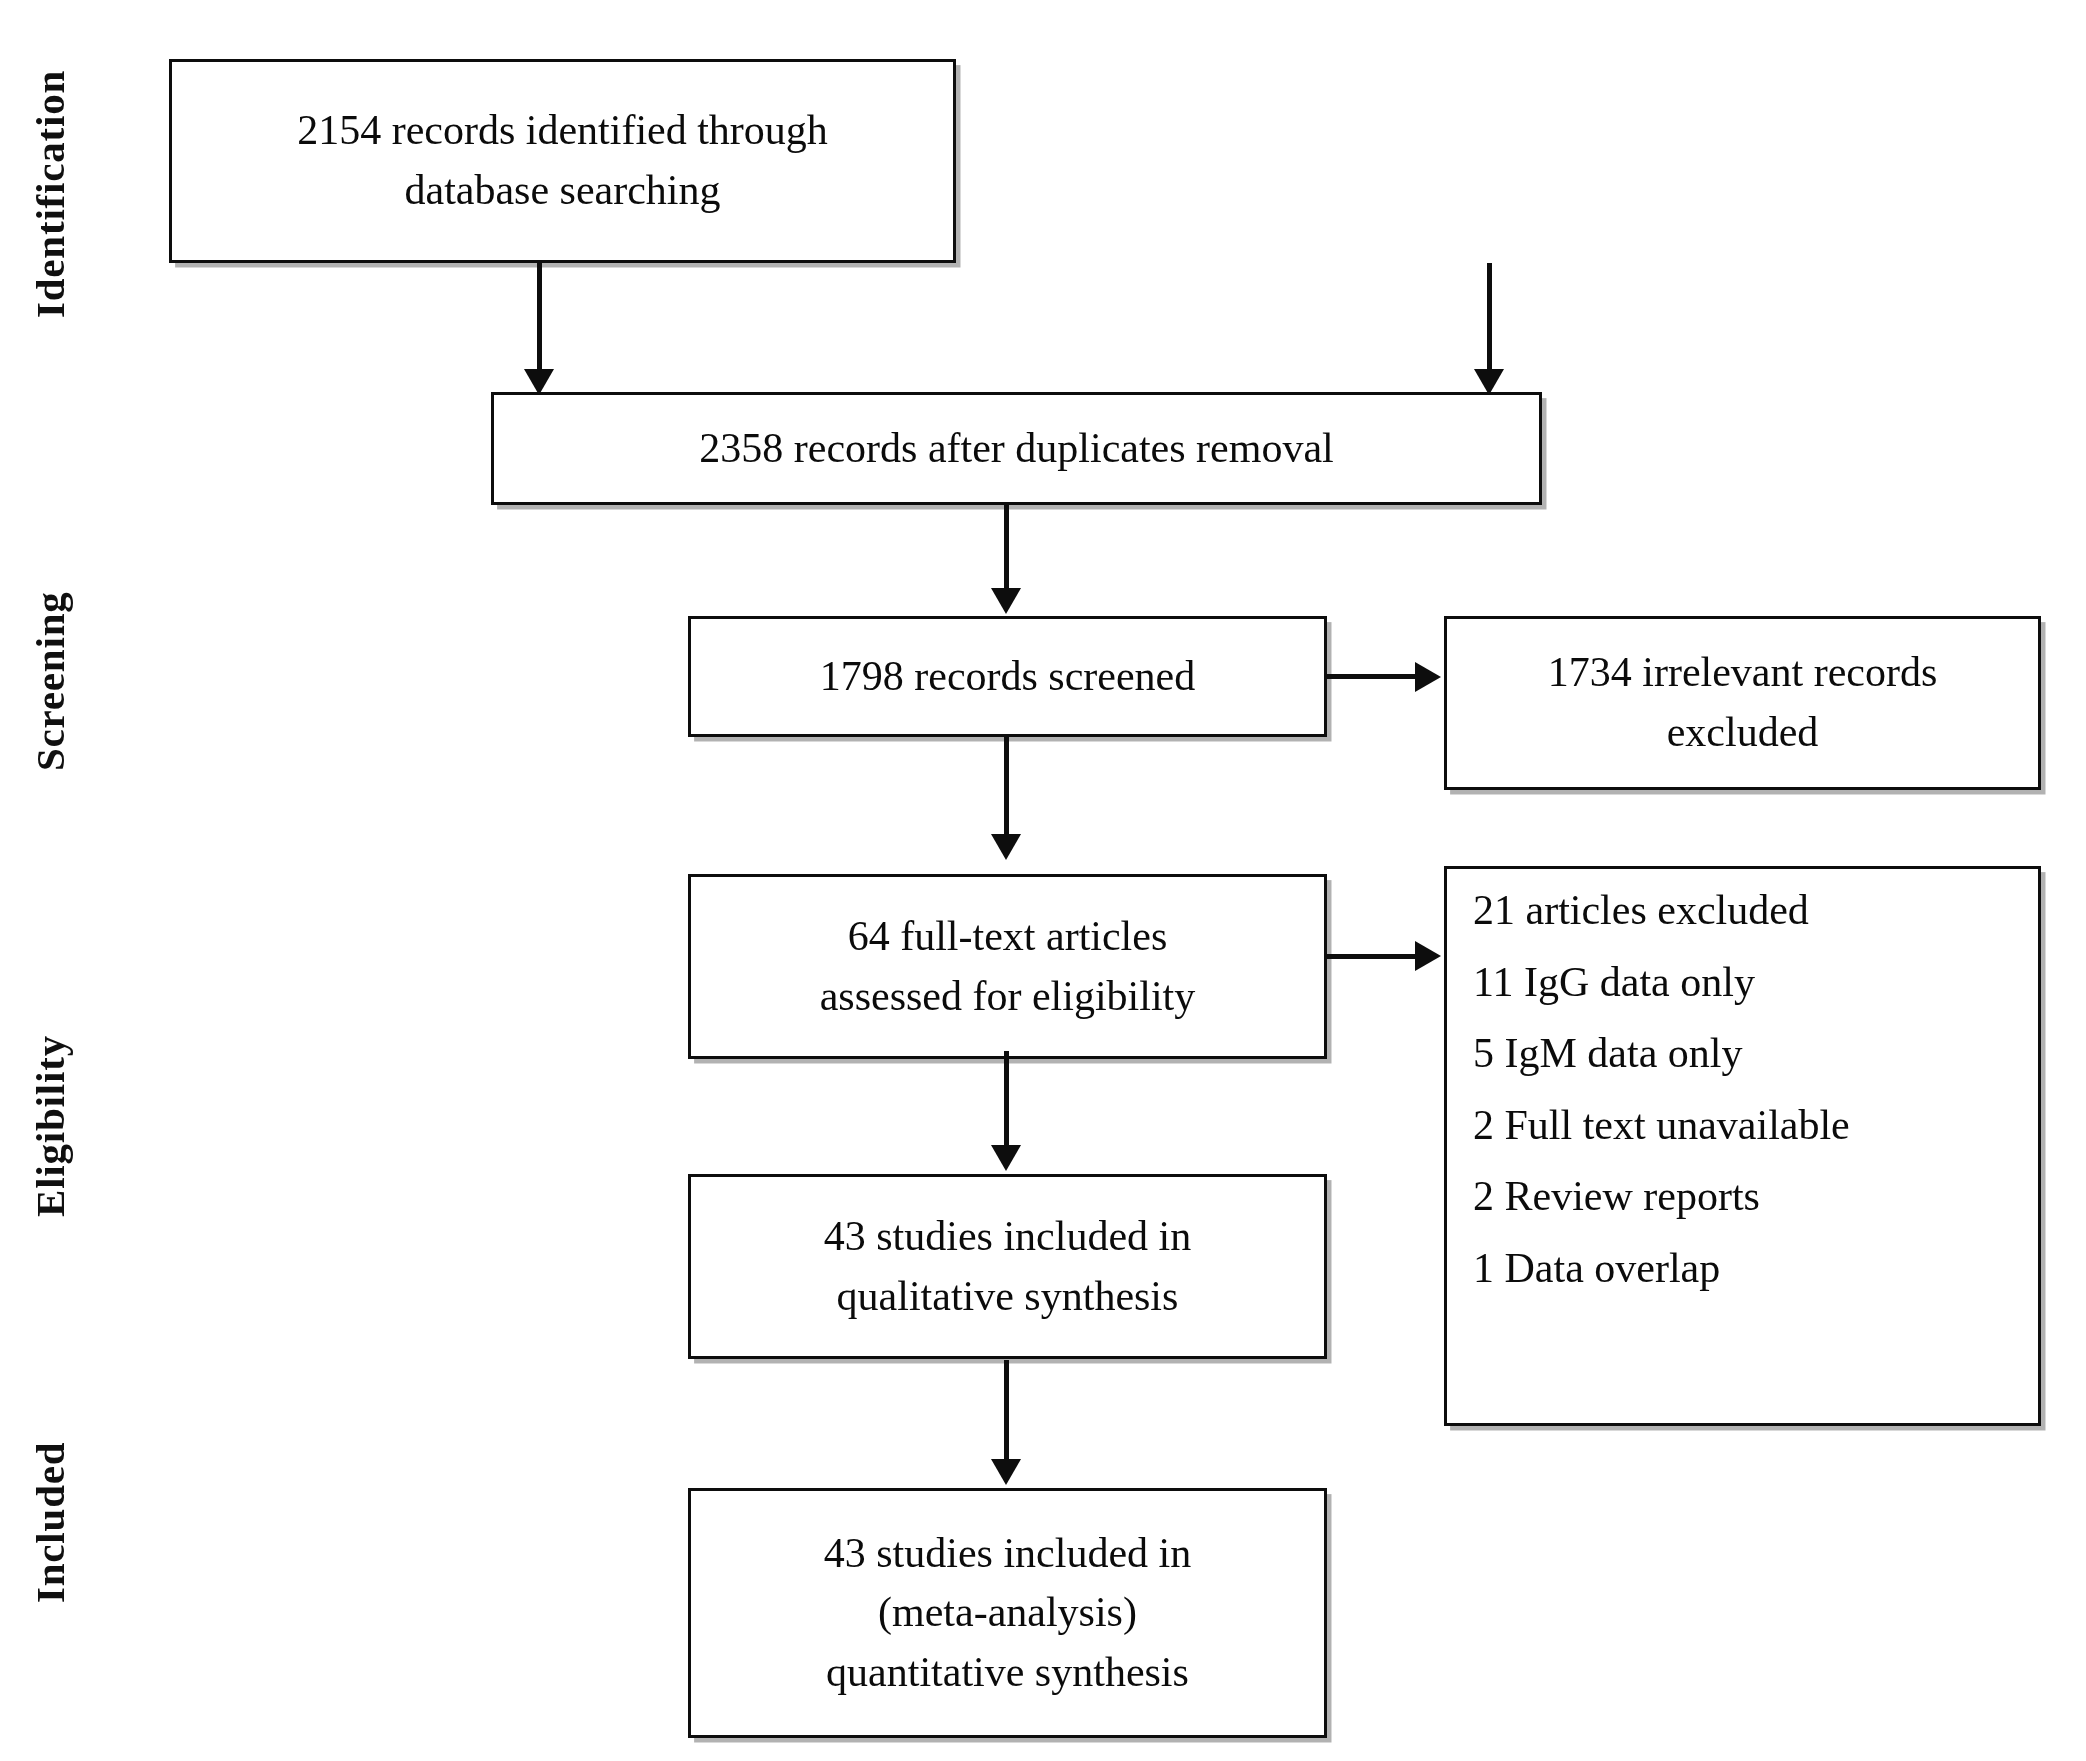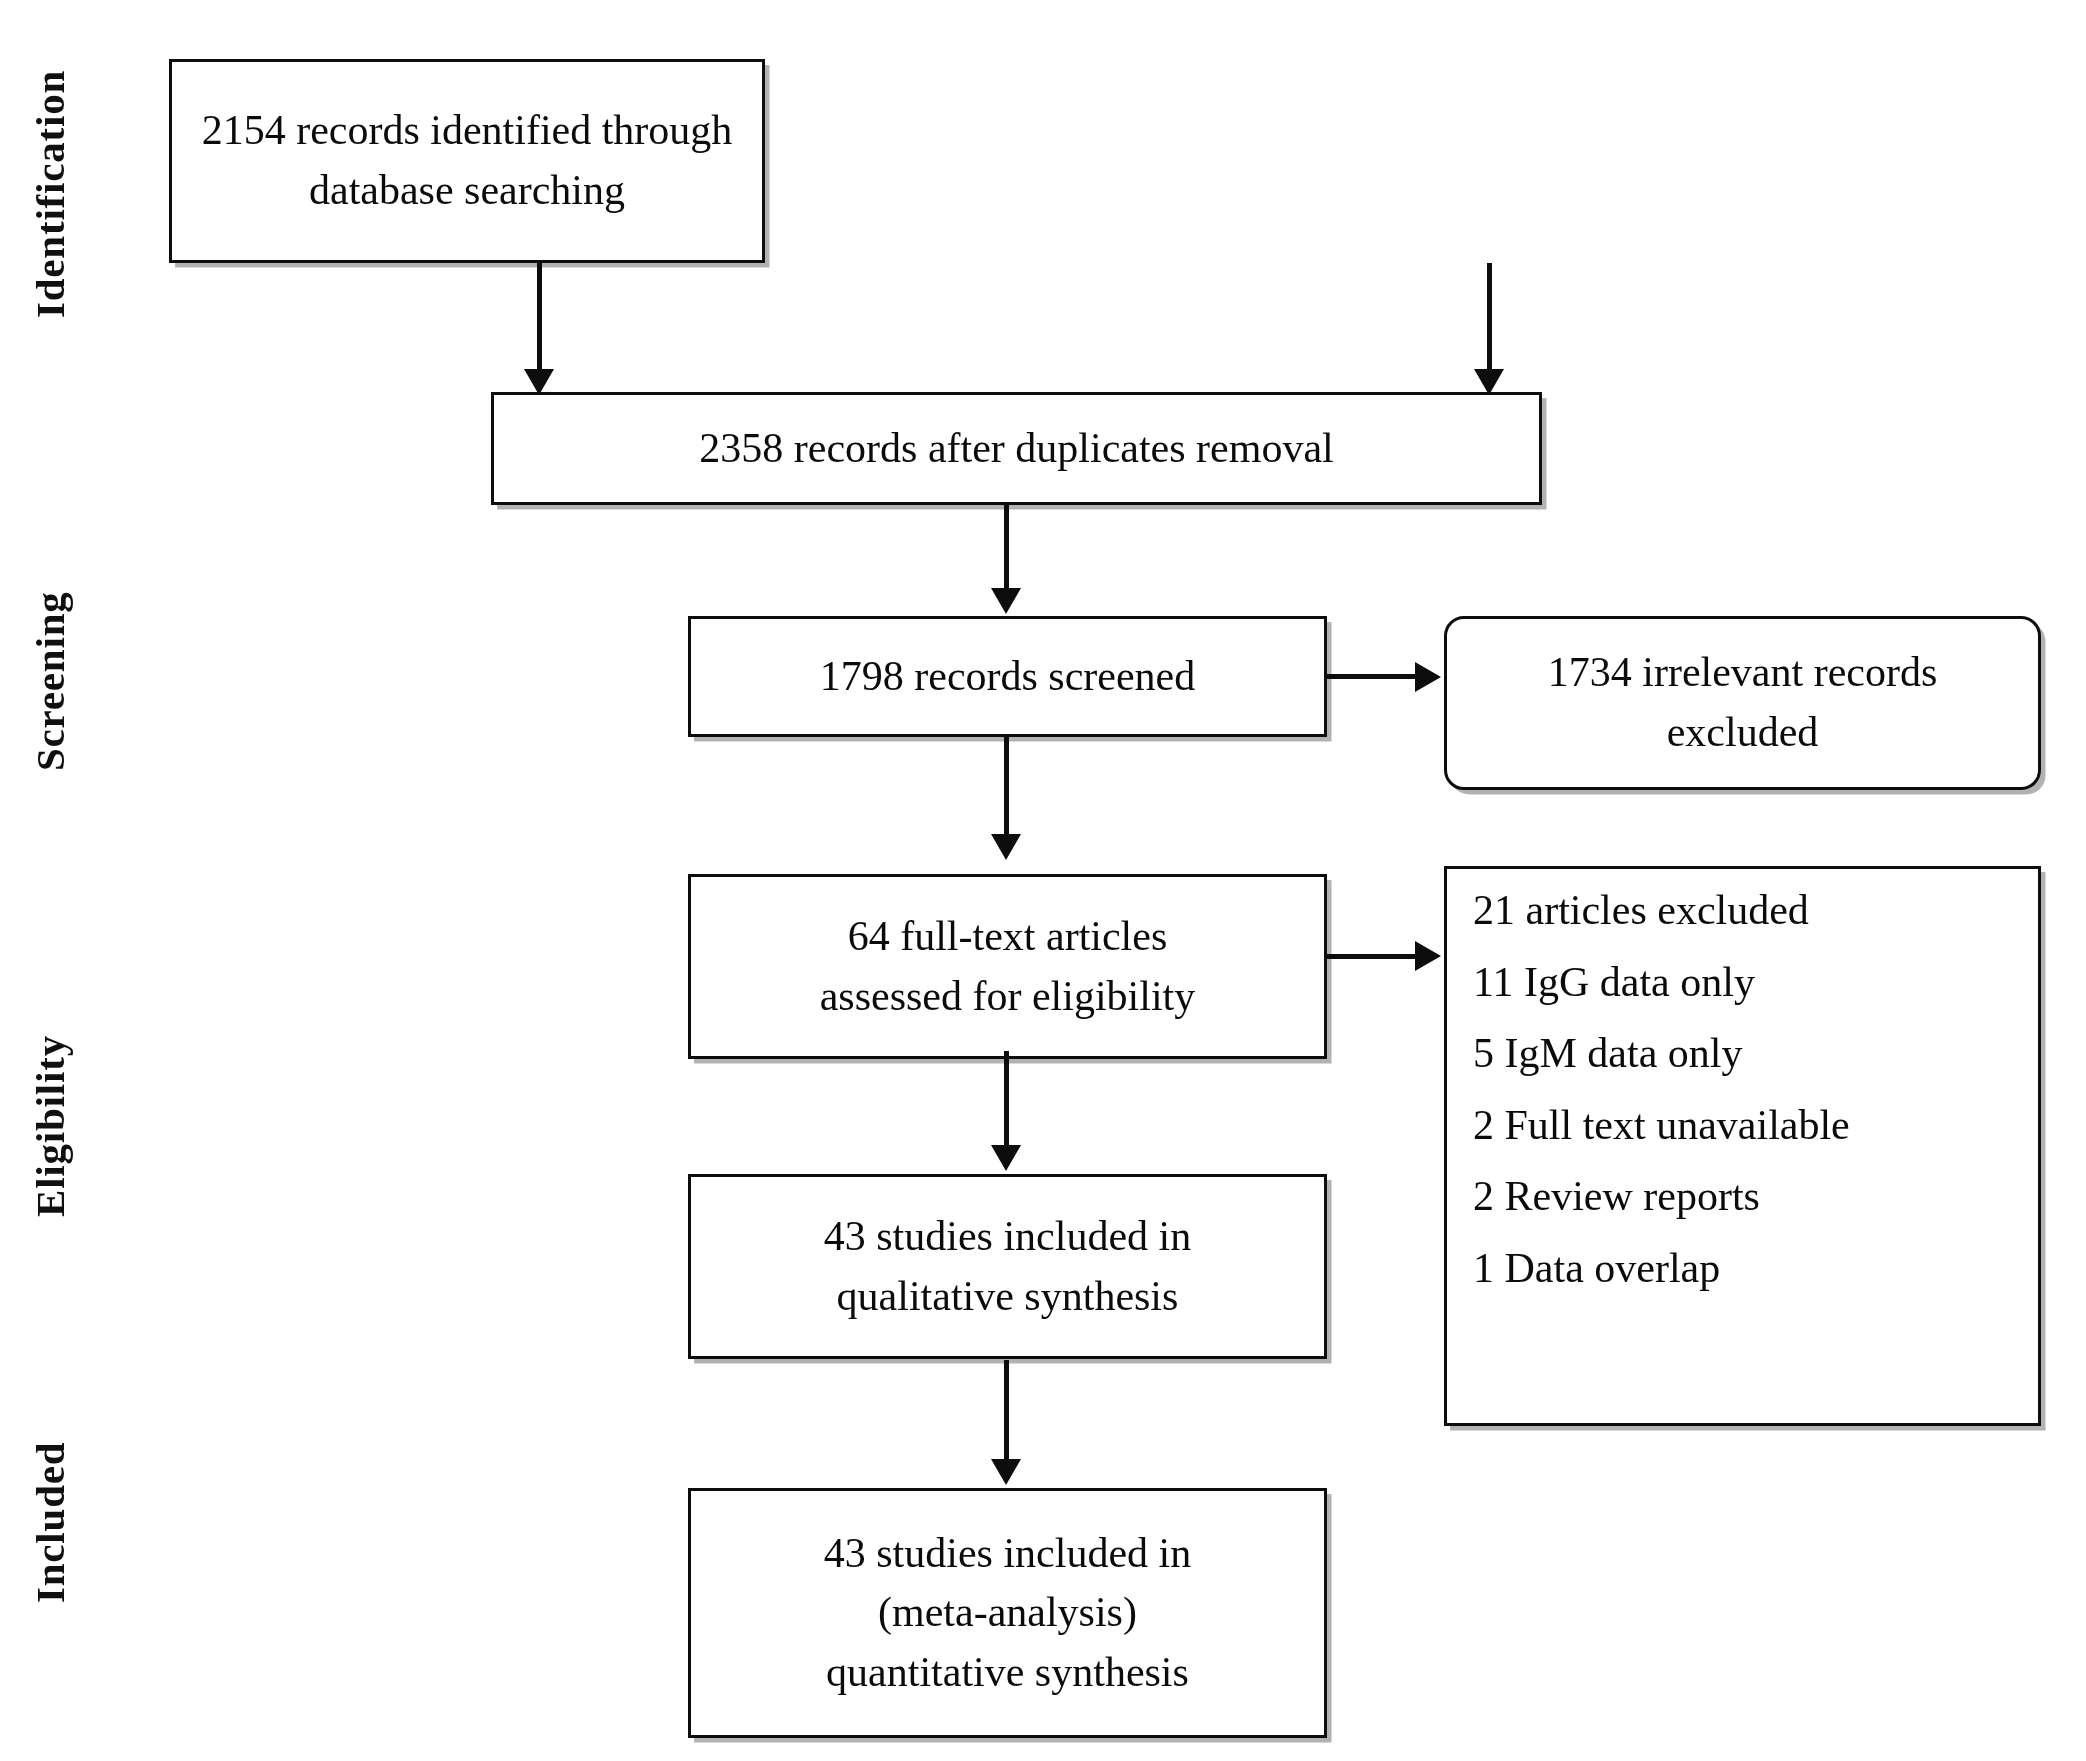--- a/index.html
+++ b/index.html
@@ -105,21 +105,21 @@
 <div id="stage">
 
   <div class="phase-label" style="left:26px; top:318px;">Identification</div>
 
   <div class="phase-label" style="left:26px; top:771px;">Screening</div>
 
   <div class="phase-label" style="left:26px; top:1217px;">Eligibility</div>
 
   <div class="phase-label" style="left:26px; top:1603px;">Included</div>
 
-  <div class="node shadowed" style="left:169px; top:59px; width:596px; height:204px;">
+  <div class="node shadowed" style="left:169px; top:59px; width:787px; height:204px;">
     <span class="txt">
       <span>2154 records identified through</span>
       <span>database searching</span>
     </span>
   </div>
 
 
   <div class="vline" style="left:537px; top:263px; height:115px;"></div>
   <div class="arrow-down" style="left:524px; top:369px;"></div>
 
@@ -137,21 +137,21 @@
 
   <div class="node shadowed" style="left:688px; top:616px; width:639px; height:121px;">
     <span class="txt">
       <span>1798 records screened</span>
     </span>
   </div>
 
   <div class="hline" style="left:1327px; top:674px; width:89px;"></div>
   <div class="arrow-right" style="left:1415px; top:662px;"></div>
 
-  <div class="node shadowed" style="left:1444px; top:616px; width:597px; height:174px;border-radius:20px;">
+  <div class="node shadowed" style="left:1444px; top:616px; width:597px; height:174px;">
     <span class="txt">
       <span>1734 irrelevant records</span>
       <span>excluded</span>
     </span>
   </div>
 
   <div class="vline" style="left:1004px; top:737px; height:98px;"></div>
   <div class="arrow-down" style="left:991px; top:834px;"></div>
 
   <div class="node shadowed" style="left:688px; top:866px; width:639px; height:185px;margin-top:8px;">

